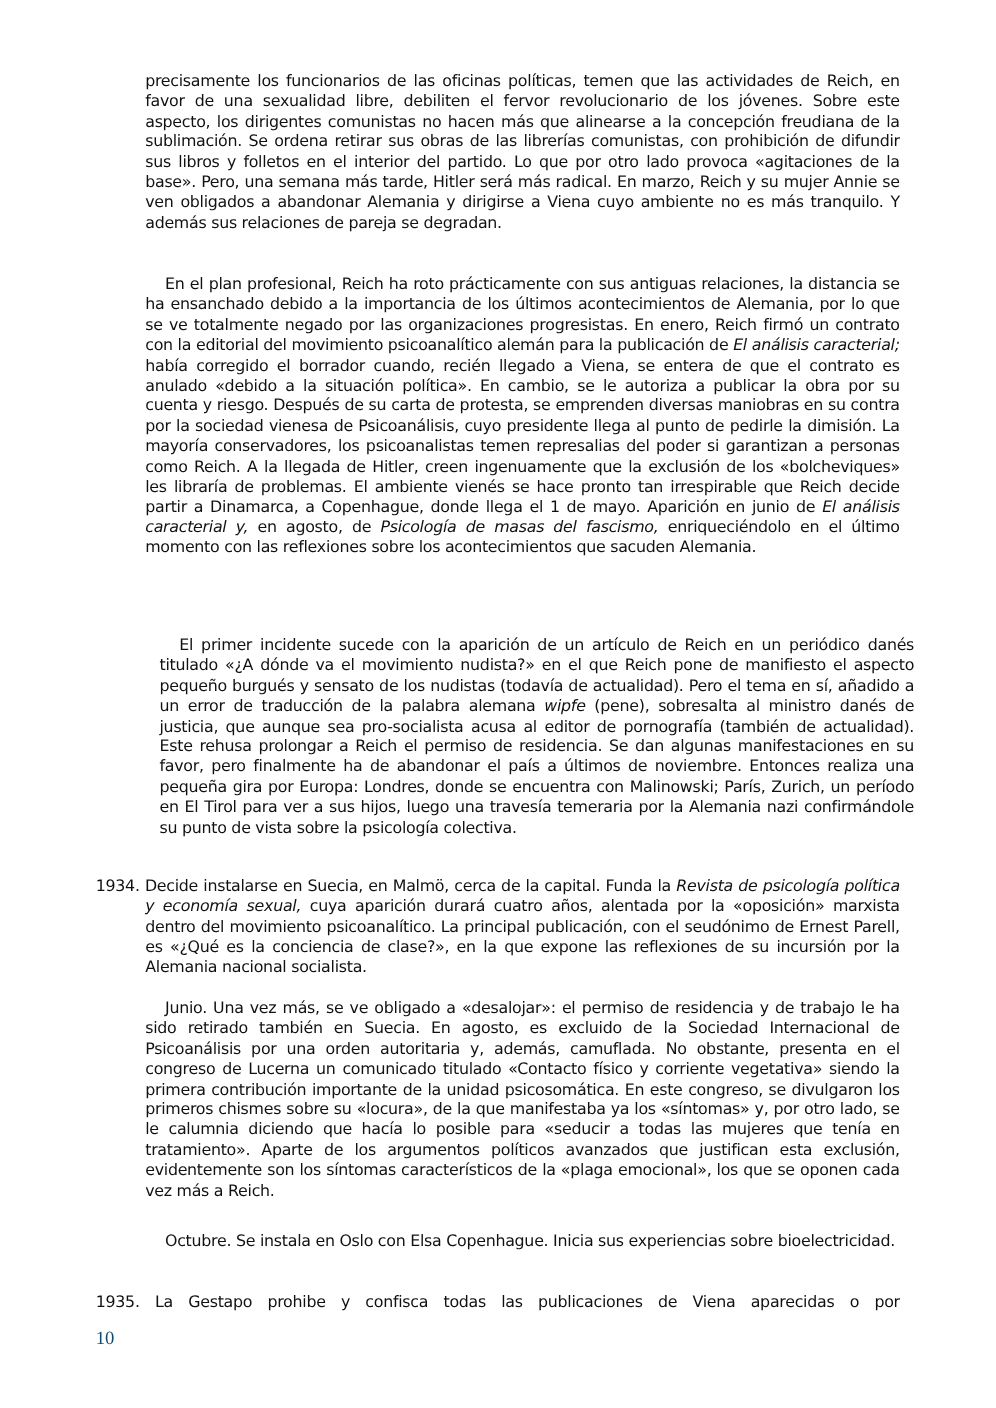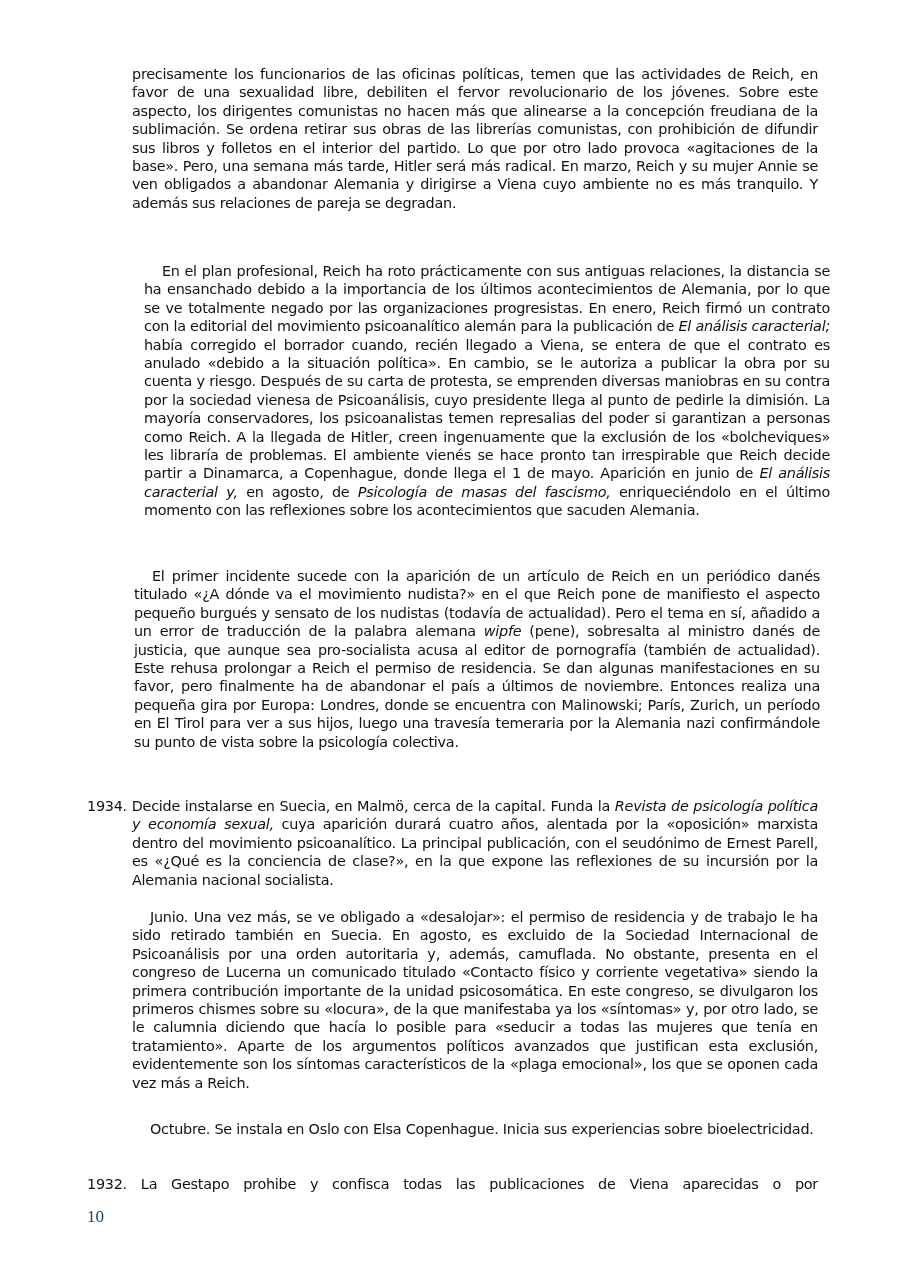--- a/index.html
+++ b/index.html
@@ -54,41 +54,41 @@
   </style>
 </head>
 <body>
 
 <div class="page">
 
   <p class="para" style="top:65px; margin:0;">
     <span>precisamente los funcionarios de las oficinas políticas, temen que las actividades de Reich, en favor de una sexualidad libre, debiliten el fervor revolucionario de los jóvenes. Sobre este aspecto, los dirigentes comunistas no hacen más que alinearse a la concepción freudiana de la sublimación. Se ordena retirar sus obras de las librerías comunistas, con prohibición de difundir sus libros y folletos en el interior del partido. Lo que por otro lado provoca «agitaciones de la base». Pero, una semana más tarde, Hitler será más radical. En marzo, Reich y su mujer Annie se ven obligados a abandonar Alemania y dirigirse a Viena cuyo ambiente no es más tranquilo. Y además sus relaciones de pareja se degradan.</span>
   </p>
 
-  <p class="para indent" style="top:250px; margin:12px;">
+  <p class="para indent" style="top:250px; margin:0;">
     <span>En el plan profesional, Reich ha roto prácticamente con sus antiguas relaciones, la distancia se ha ensanchado debido a la importancia de los últimos acontecimientos de Alemania, por lo que se ve totalmente negado por las organizaciones progresistas. En enero, Reich firmó un contrato con la editorial del movimiento psicoanalítico alemán para la publicación de </span><em>El análisis caracterial;</em><span> había corregido el borrador cuando, recién llegado a Viena, se entera de que el contrato es anulado «debido a la situación política». En cambio, se le autoriza a publicar la obra por su cuenta y riesgo. Después de su carta de protesta, se emprenden diversas maniobras en su contra por la sociedad vienesa de Psicoanálisis, cuyo presidente llega al punto de pedirle la dimisión. La mayoría conservadores, los psicoanalistas temen represalias del poder si garantizan a personas como Reich. A la llegada de Hitler, creen ingenuamente que la exclusión de los «bolcheviques» les libraría de problemas. El ambiente vienés se hace pronto tan irrespirable que Reich decide partir a Dinamarca, a Copenhague, donde llega el 1 de mayo. Aparición en junio de </span><em>El análisis caracterial y,</em><span> en agosto, de </span><em>Psicología de masas del fascismo,</em><span> enriqueciéndolo en el último momento con las reflexiones sobre los acontecimientos que sacuden Alemania.</span>
   </p>
 
-  <p class="para indent" style="top:565px; margin:2px;">
+  <p class="para indent" style="top:565px; margin:13px;">
     <span>El primer incidente sucede con la aparición de un artículo de Reich en un periódico danés titulado «¿A dónde va el movimiento nudista?» en el que Reich pone de manifiesto el aspecto pequeño burgués y sensato de los nudistas (todavía de actualidad). Pero el tema en sí, añadido a un error de traducción de la palabra alemana </span><em>wipfe</em><span> (pene), sobresalta al ministro danés de justicia, que aunque sea pro-socialista acusa al editor de pornografía (también de actualidad). Este rehusa prolongar a Reich el permiso de residencia. Se dan algunas manifestaciones en su favor, pero finalmente ha de abandonar el país a últimos de noviembre. Entonces realiza una pequeña gira por Europa: Londres, donde se encuentra con Malinowski; París, Zurich, un período en El Tirol para ver a sus hijos, luego una travesía temeraria por la Alemania nazi confirmándole su punto de vista sobre la psicología colectiva.</span>
   </p>
 
   <p class="para hanging" style="top:797px; margin:0;">
     <span>1934.</span>
     <span>Decide instalarse en Suecia, en Malmö, cerca de la capital. Funda la </span><em>Revista de psicología política y economía sexual,</em><span> cuya aparición durará cuatro años, alentada por la «oposición» marxista dentro del movimiento psicoanalítico. La principal publicación, con el seudónimo de Ernest Parell, es «¿Qué es la conciencia de clase?», en la que expone las reflexiones de su incursión por la Alemania nacional socialista.</span>
   </p>
 
   <p class="para indent" style="top:908px; margin:0;">
     <span>Junio. Una vez más, se ve obligado a «desalojar»: el permiso de residencia y de trabajo le ha sido retirado también en Suecia. En agosto, es excluido de la Sociedad Internacional de Psicoanálisis por una orden autoritaria y, además, camuflada. No obstante, presenta en el congreso de Lucerna un comunicado titulado «Contacto físico y corriente vegetativa» siendo la primera contribución importante de la unidad psicosomática. En este congreso, se divulgaron los primeros chismes sobre su «locura», de la que manifestaba ya los «síntomas» y, por otro lado, se le calumnia diciendo que hacía lo posible para «seducir a todas las mujeres que tenía en tratamiento». Aparte de los argumentos políticos avanzados que justifican esta exclusión, evidentemente son los síntomas característicos de la «plaga emocional», los que se oponen cada vez más a Reich.</span>
   </p>
 
   <p class="para indent" style="top:1120px; margin:0;">
     <span>Octubre. Se instala en Oslo con Elsa Copenhague. Inicia sus experiencias sobre bioelectricidad.</span>
   </p>
 
   <p class="para hanging last-line-justify" style="top:1175px; margin:0;">
-    <span>1932.</span>
+    <span>1935.</span>
     <span>La Gestapo prohibe y confisca todas las publicaciones de Viena aparecidas o por</span>
   </p>
 
   <div class="page-number">10</div>
 
 </div>
 
 </body></html>

